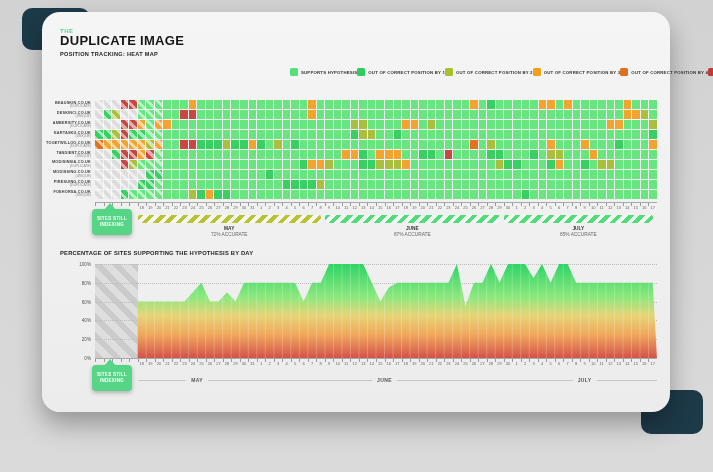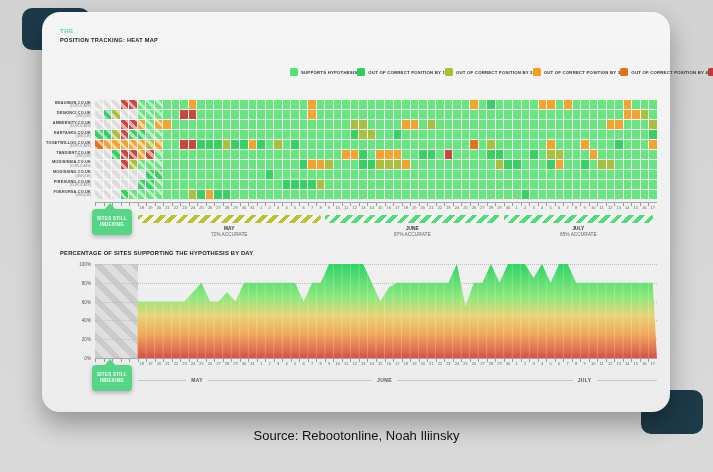--- a/index.html
+++ b/index.html
@@ -76,20 +76,21 @@
 <body>
 
 <div class="stage">
   <div class="accent tl"></div>
   <div class="accent br"></div>
 
   <div class="card">
 
     <div class="hdr">
       <div class="the">THE</div>
+      <div class="t1">DUPLICATE IMAGE</div>
       <div class="sub">POSITION TRACKING: HEAT MAP</div>
     </div>
 
     <div class="legend" id="legend">
         <div class="lg-item">
           <span class="lg-sw" style="background: rgb(87, 224, 119);"></span>
           <span class="lg-lb">SUPPORTS HYPOTHESIS</span>
         </div>
         <div class="lg-item">
           <span class="lg-sw" style="background: rgb(47, 204, 95);"></span>
@@ -1094,14 +1095,13 @@
         </div>
       </div>
 
     <div class="badge b2">
       <span>SITES STILL</span>
       <span>INDEXING</span>
     </div>
 
   </div>
 
-  <div class="caption">Source: Rebootonline, Noah Iliinsky</div>
 </div>
 
 </body></html>

